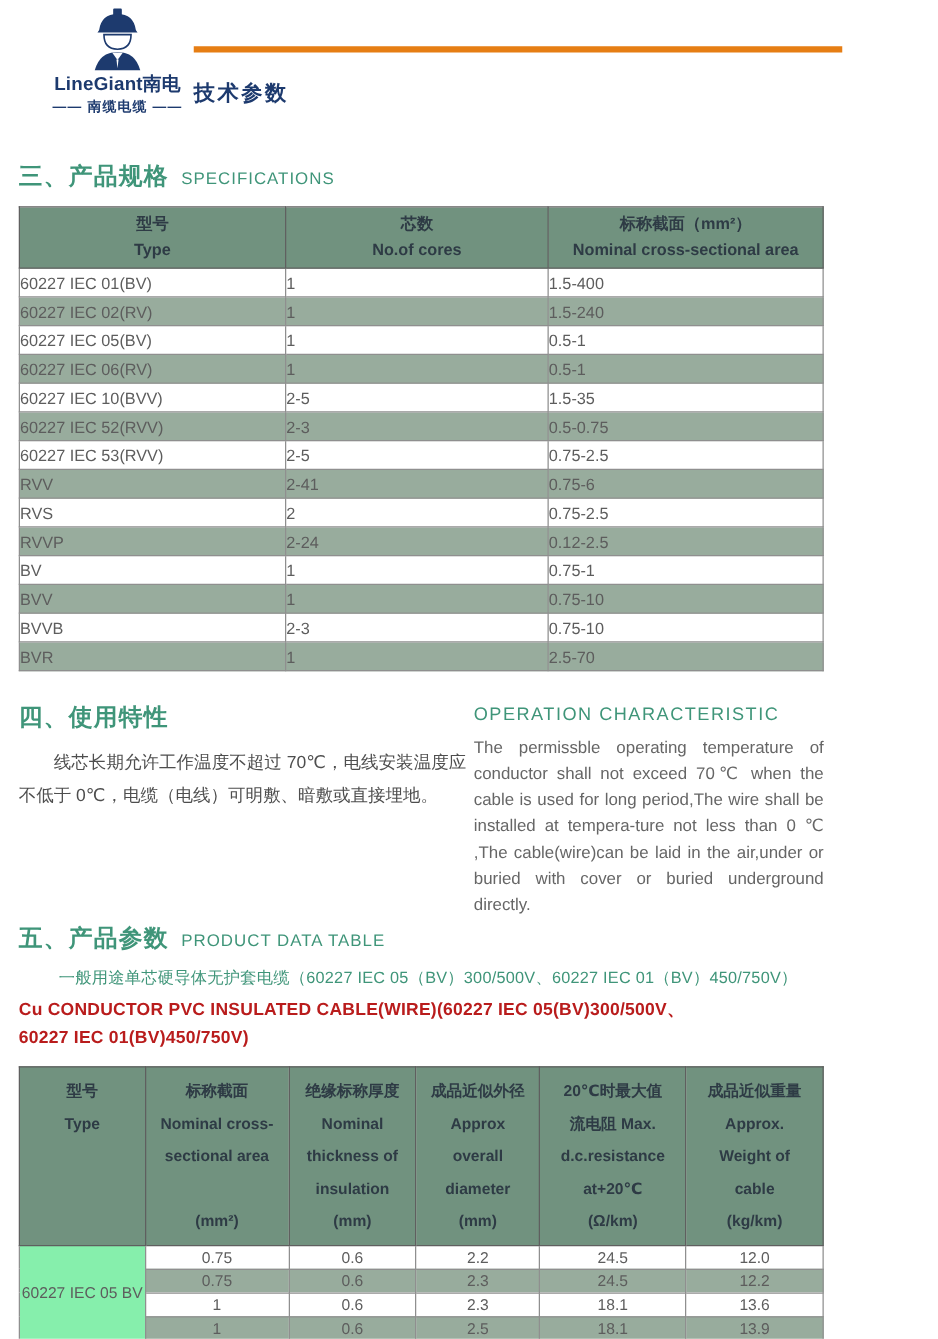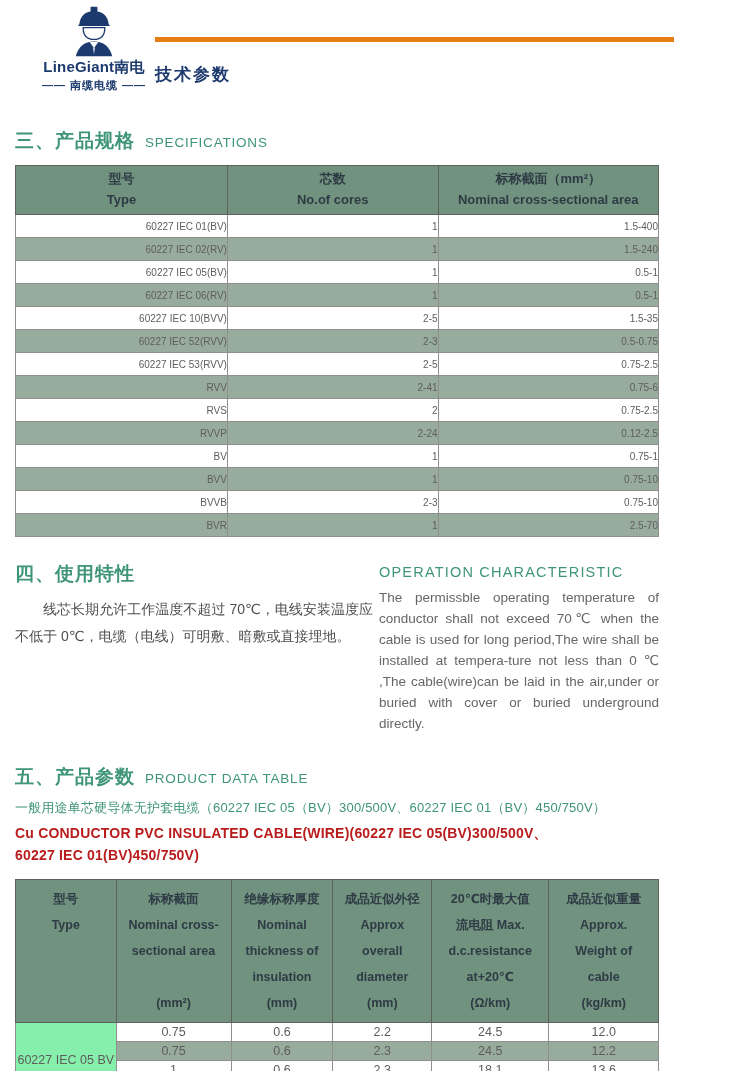--- a/index.html
+++ b/index.html
@@ -31,34 +31,34 @@
   .sec-heading { display:flex; align-items:baseline; gap:10px; }
   .sec-heading .cn { font-size:19px; font-weight:bold; color:var(--green); letter-spacing:1px; }
   .sec-heading .en { font-size:13.5px; color:var(--green); letter-spacing:0.8px; }
   .sec3 { margin-top:16px; }
 
   
   table { border-collapse:collapse; width:100%; }
   .spec { margin-top:11px; }
   .spec th { background:var(--th-bg); border:1px solid #606060; padding:2px 0 4px; }
   .spec th div { font-size:13px; font-weight:bold; color:var(--head-text); line-height:21px; }
-  .spec td { border:1px solid #8f8f8f; text-align:right; font-size:10px; color:var(--cell-text); height:23px; background:#fff; }
+  .spec td { border:1px solid #8f8f8f; text-align:left; font-size:13px; color:var(--cell-text); height:23px; background:#fff; }
   tr.alt td { background:var(--row-alt); }
 
   
   .two-col { display:flex; margin-top:24px; gap:6px; }
   .col-left { width:358px; flex:none; }
   .col-right { flex:1; padding-top:3px; }
   .cn-para { margin-top:9px; font-size:14px; color:#4e4e4e; line-height:1.95; text-indent:2em; text-align:justify; }
   .en-heading { font-size:14.5px; color:var(--green); letter-spacing:1.2px; }
   .en-para { margin-top:7px; font-size:13.5px; color:#666; line-height:1.56; text-align:justify; }
 
   
-  .sec5 { margin-top:30px; }
-  .subtitle-cn { margin-top:9px; font-size:13px; color:var(--green); letter-spacing:0.2px; }
+  .sec5 { margin-top:4px; }
+  .subtitle-cn { margin-top:9px; font-size:13px; color:var(--green); letter-spacing:0.2px;margin-left:32px; }
   .subtitle-en { margin-top:6px; font-size:14px; font-weight:bold; color:#b91c1c; white-space:pre-line; line-height:1.55; letter-spacing:0.2px; }
 
   
   .product { margin-top:12px; }
   .product th { background:var(--th-bg); border:1px solid #5f5f5f; vertical-align:top; padding:6px 2px;
                 font-size:12.5px; font-weight:bold; color:var(--head-text); line-height:26px; white-space:pre-line; }
   .product td { border:1px solid #8f8f8f; text-align:center; font-size:12.5px; color:var(--cell-text); height:19px; background:#fff; }
   .product td.type-cell { background:#86efac; }
 </style>
 </head>

